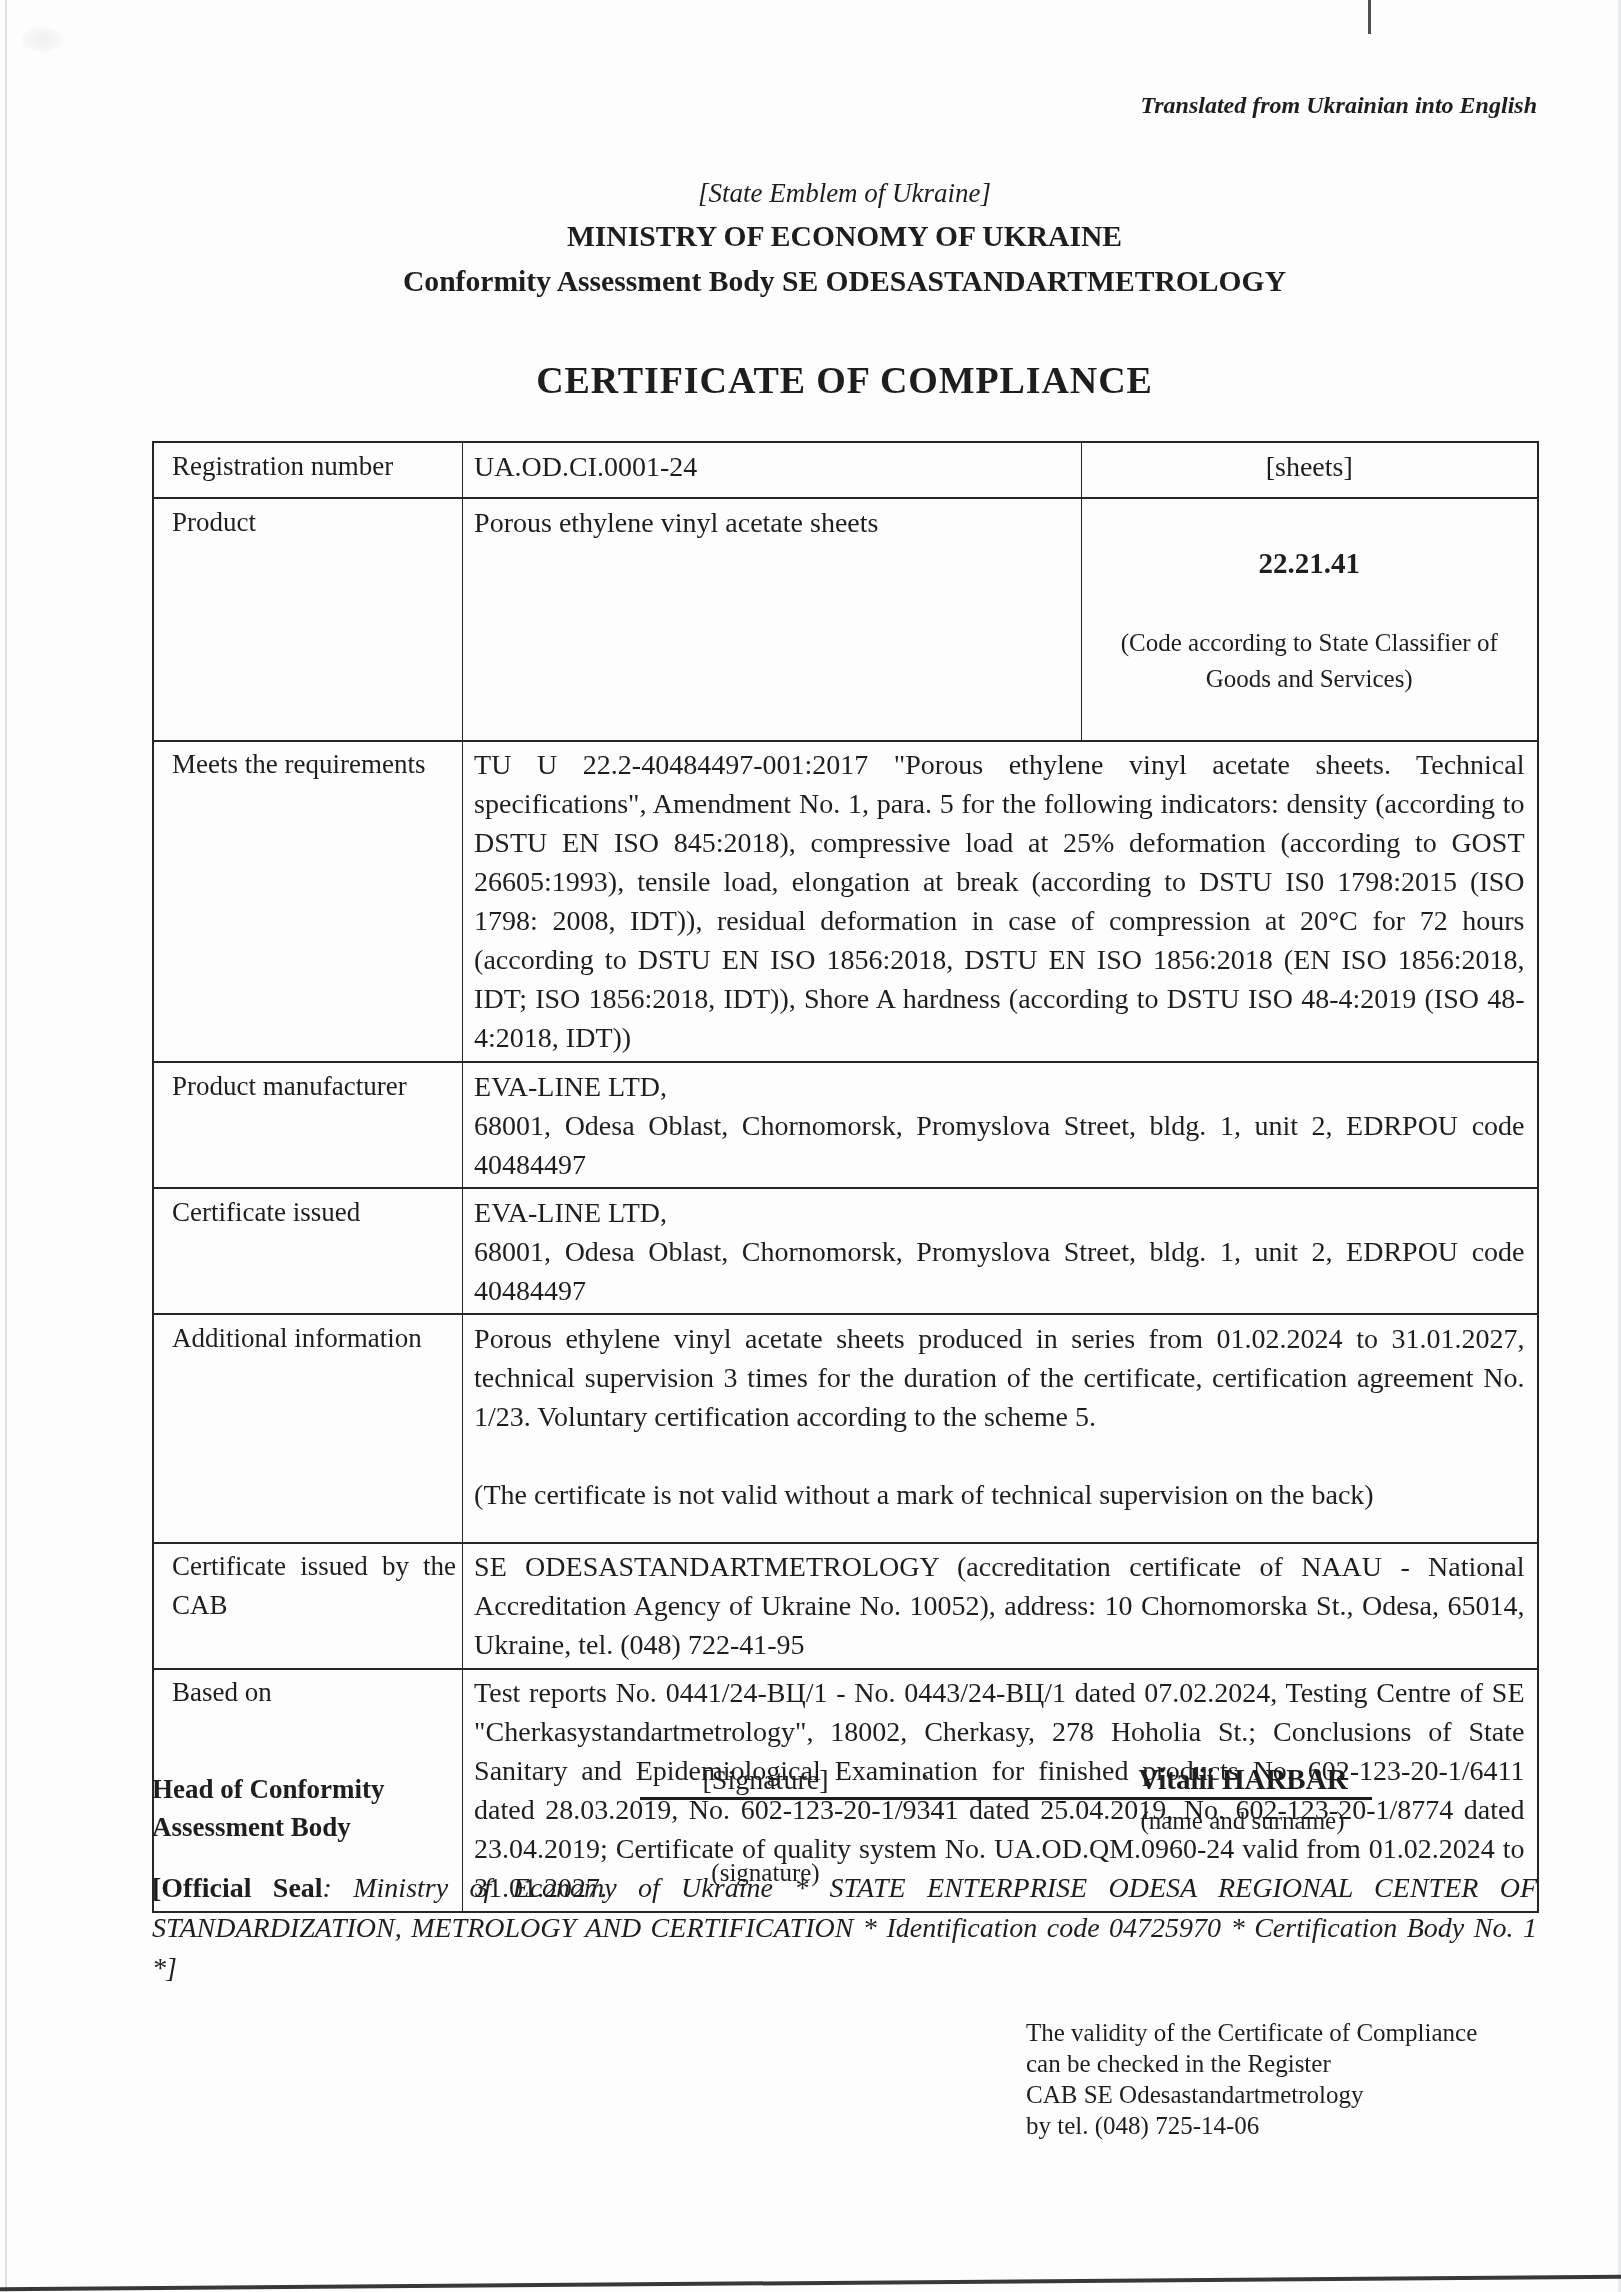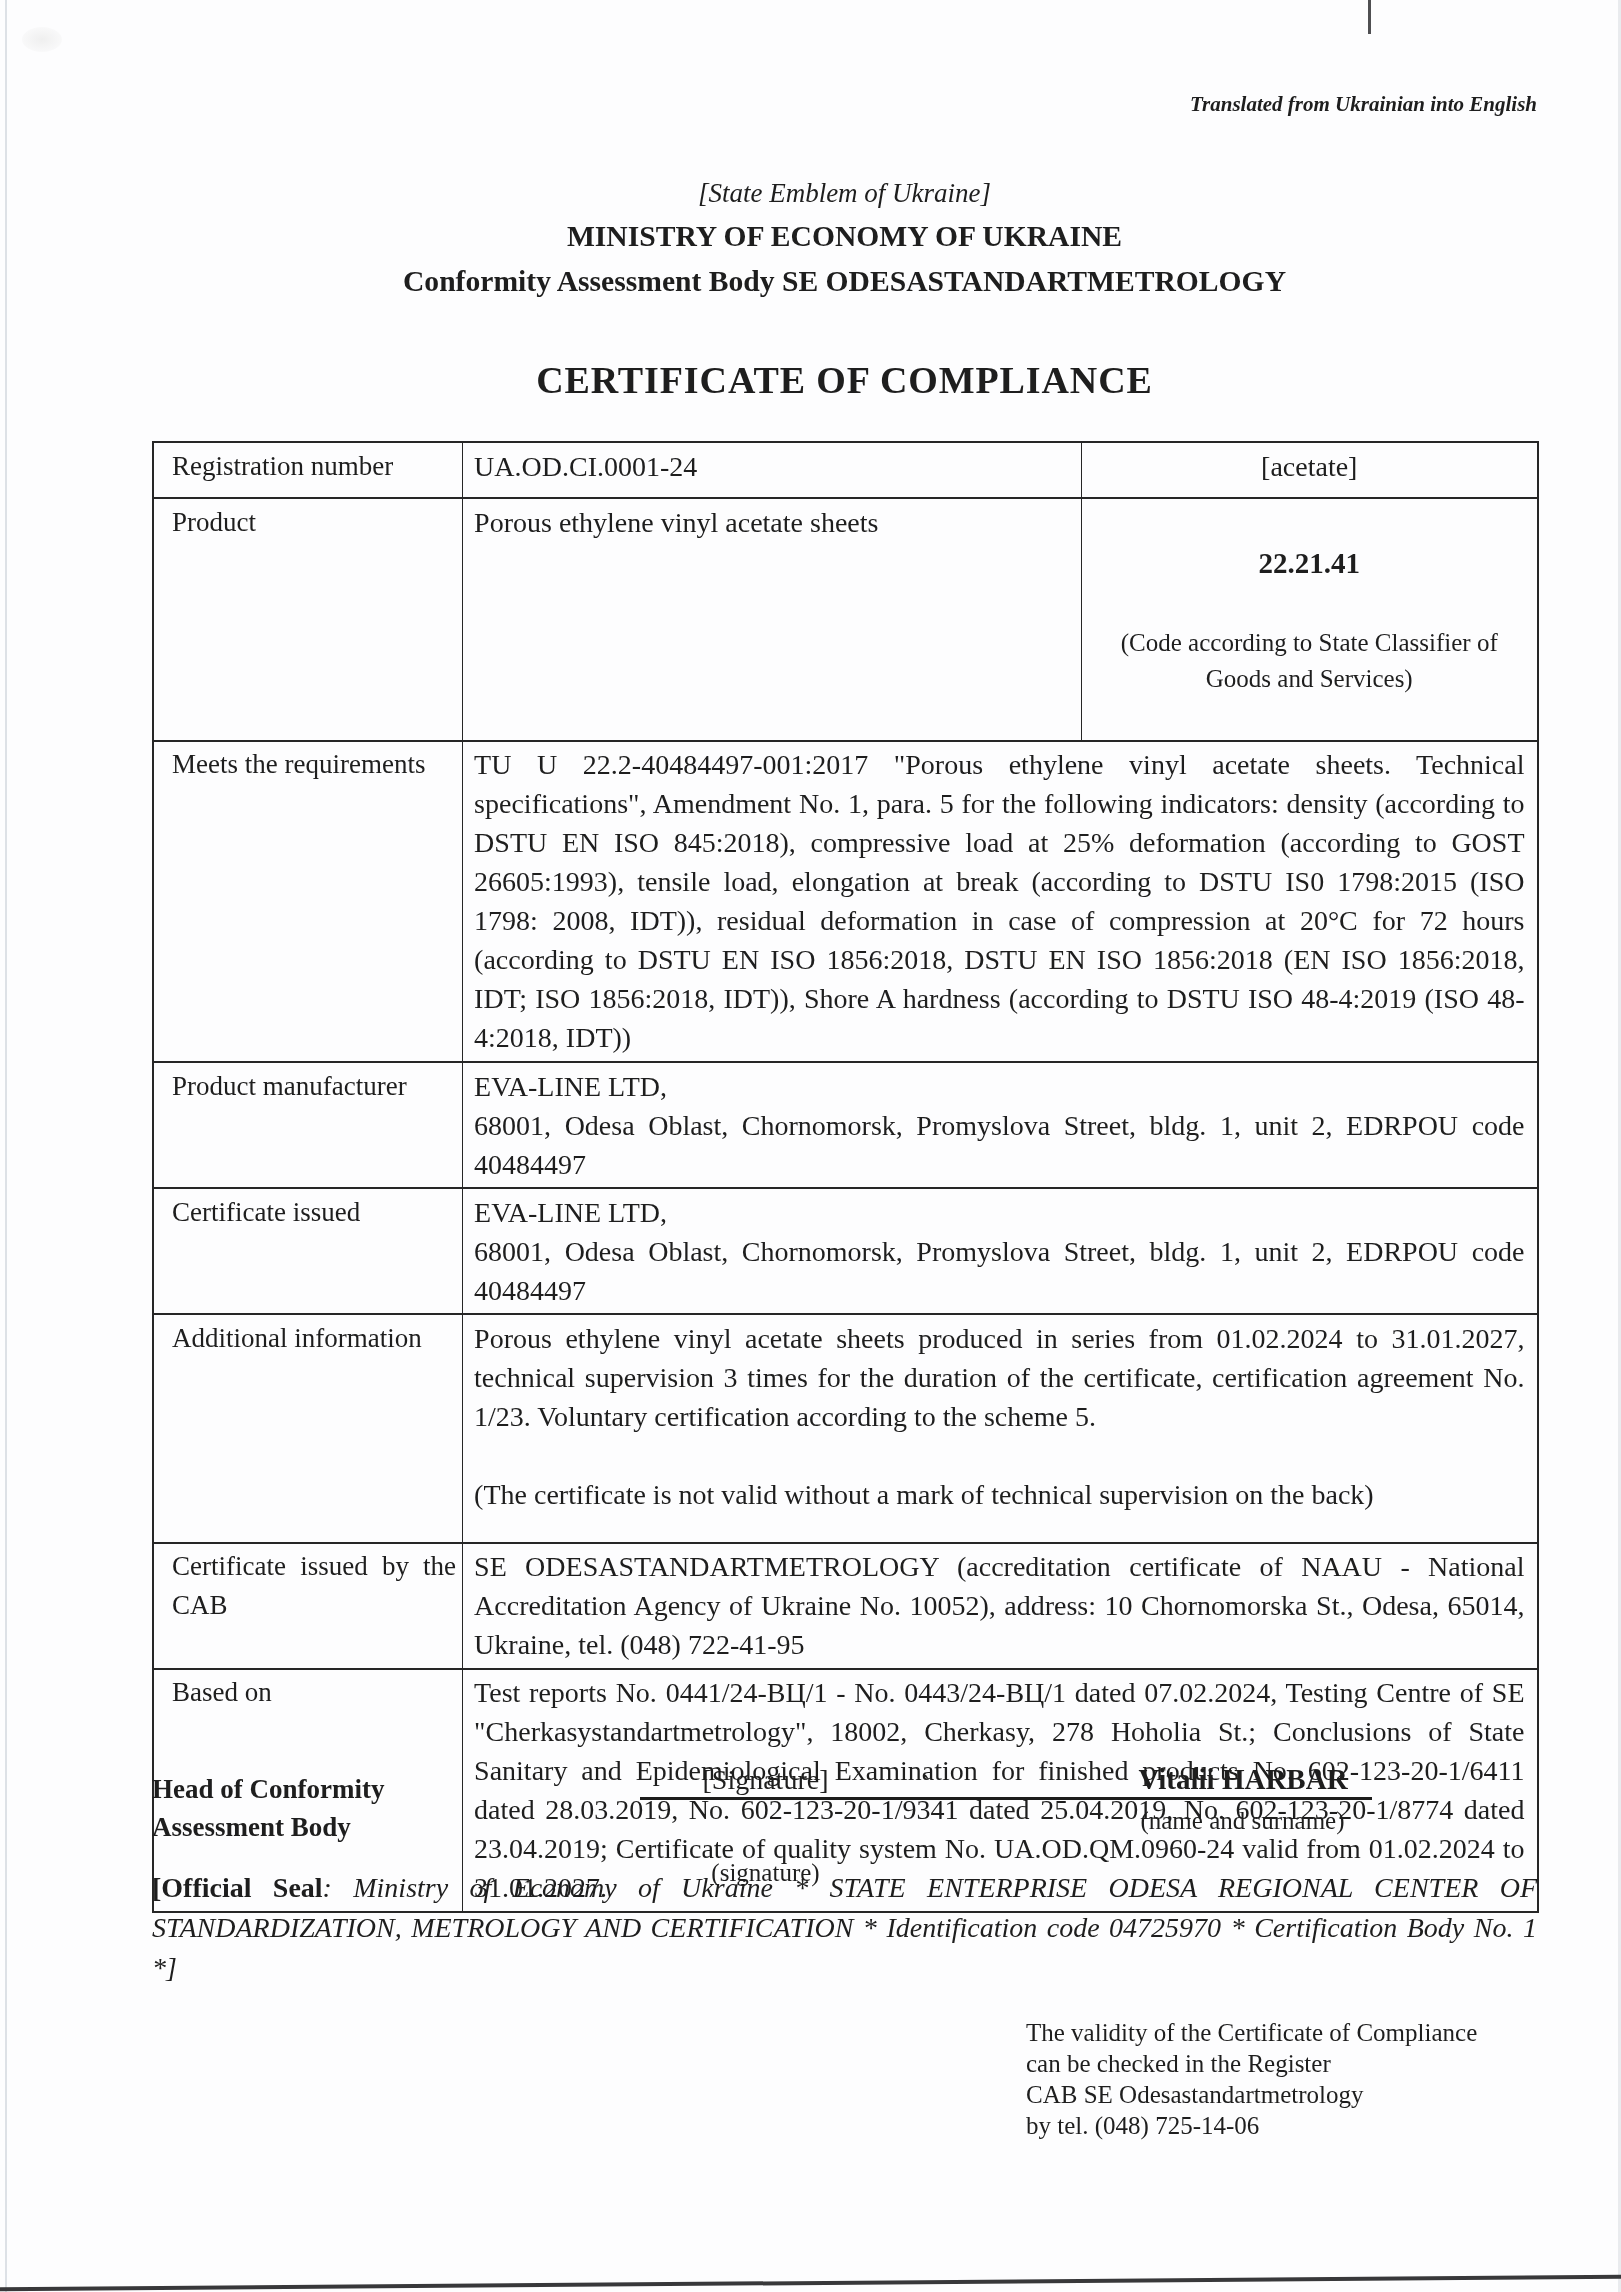--- a/index.html
+++ b/index.html
@@ -8,21 +8,21 @@
     width:1621px;
     height:2293px;
     background:#fdfdfe;
     font-family:"Liberation Serif", serif;
     color:#1e1e1e;
     overflow:hidden;
   }
   .content{position:absolute;left:152px;top:0;width:1385px;}
   .hline{position:absolute;left:0;width:100%;text-align:center;}
   .t-note{position:absolute;top:92px;right:0;width:100%;text-align:right;
-          font-size:21px;font-weight:bold;font-style:italic;}
+          font-size:24px;font-weight:bold;font-style:italic;}
   .emblem-note{top:178px;font-size:27px;font-style:italic;}
   .ministry{top:220px;font-size:29.6px;font-weight:bold;}
   .cab-line{top:265px;font-size:29.6px;font-weight:bold;}
   .doc-title{top:358px;font-size:38px;font-weight:bold;letter-spacing:0.9px;}
 
   table.cert{
     position:absolute;top:441px;left:0;
     width:1385px;border-collapse:collapse;table-layout:fixed;
     font-size:28px;line-height:39px;
   }
@@ -90,21 +90,21 @@
     <table class="cert">
       <colgroup>
           <col class="c1">
           <col class="c2">
           <col class="c3">
         </colgroup>
       <tbody>
           <tr class="r1">
         <td class="lbl">Registration number</td>
         <td class="val">UA.OD.CI.0001-24</td>
-        <td class="side">[acetate]</td>
+        <td class="side">[sheets]</td>
       </tr>
       <tr class="r3">
         <td class="lbl">Product</td>
         <td class="val">Porous ethylene vinyl acetate sheets</td>
         <td class="side">
           <div class="code">22.21.41</div>
           <div class="codenote">(Code according to State Classifier of Goods and Services)</div>
         </td>
       </tr>
       <tr class="r4">

